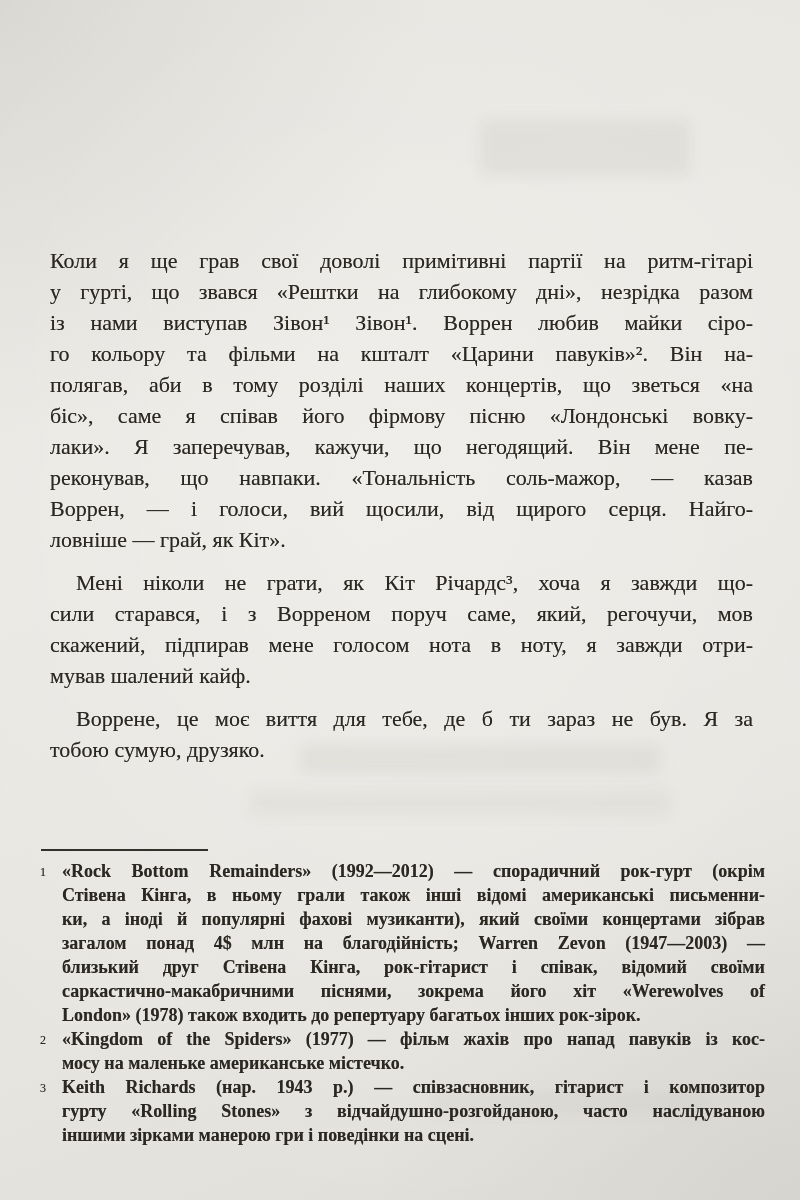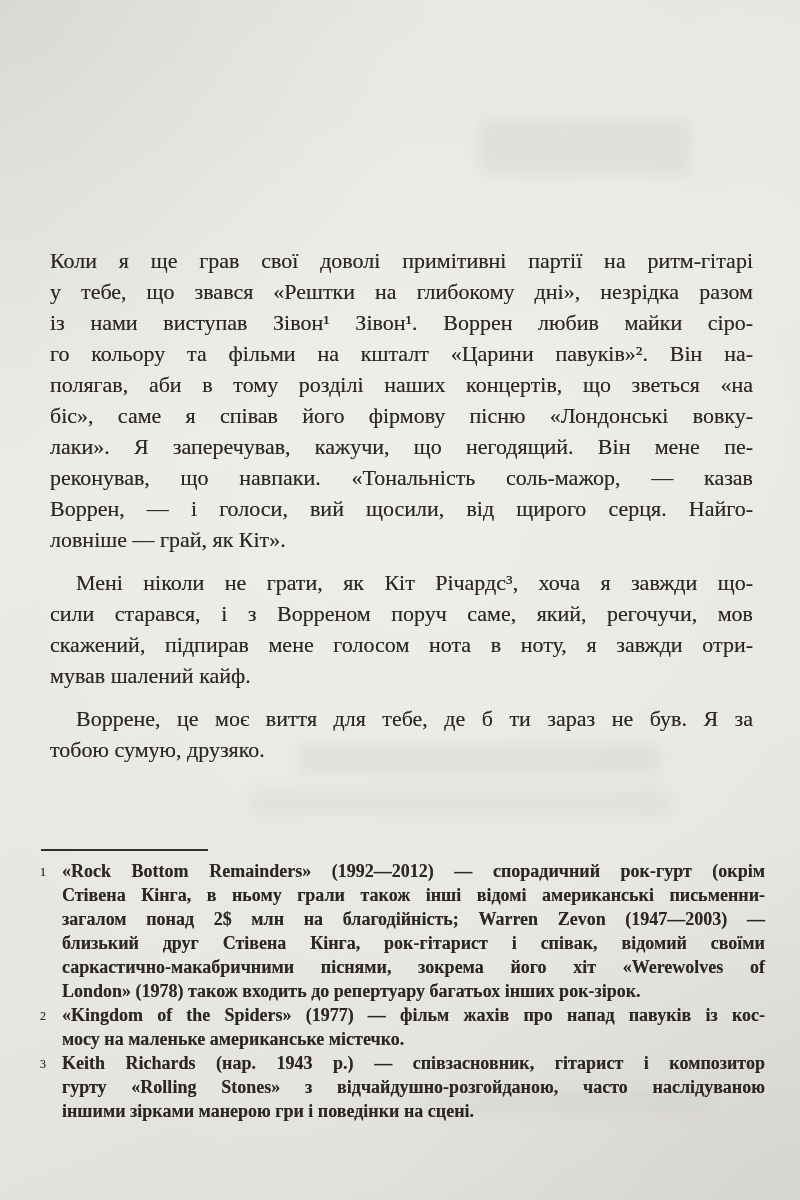--- a/index.html
+++ b/index.html
@@ -101,21 +101,21 @@
 
 <div class="page">
   <div class="ghost g1"></div>
   <div class="ghost g2"></div>
   <div class="ghost g3"></div>
   <div class="ghost g4"></div>
 
   <div class="body-text">
       <div class="para">
         <div class="line">Коли я ще грав свої доволі примітивні партії на ритм-гітарі</div>
-        <div class="line">у тебе, що звався «Рештки на глибокому дні», незрідка разом</div>
+        <div class="line">у гурті, що звався «Рештки на глибокому дні», незрідка разом</div>
         <div class="line">із нами виступав Зівон¹ Зівон¹. Воррен любив майки сіро-</div>
         <div class="line">го кольору та фільми на кшталт «Царини павуків»². Він на-</div>
         <div class="line">полягав, аби в тому розділі наших концертів, що зветься «на</div>
         <div class="line">біс», саме я співав його фірмову пісню «Лондонські вовку-</div>
         <div class="line">лаки». Я заперечував, кажучи, що негодящий. Він мене пе-</div>
         <div class="line">реконував, що навпаки. «Тональність соль-мажор, — казав</div>
         <div class="line">Воррен, — і голоси, вий щосили, від щирого серця. Найго-</div>
         <div class="line last">ловніше — грай, як Кіт».</div>
       </div>
       <div class="para">
@@ -131,21 +131,22 @@
     </div>
 
   <div class="footnote-rule"></div>
 
   <div class="footnotes">
       <div class="footnote">
         <span class="fn-marker">1</span>
         <div class="fn-lines">
           <div class="fn-line">«Rock Bottom Remainders» (1992—2012) — спорадичний рок-гурт (окрім</div>
           <div class="fn-line">Стівена Кінга, в ньому грали також інші відомі американські письменни-</div>
-          <div class="fn-line">загалом понад 2$ млн на благодійність; Warren Zevon (1947—2003) —</div>
+          <div class="fn-line">ки, а іноді й популярні фахові музиканти), який своїми концертами зібрав</div>
+          <div class="fn-line">загалом понад 4$ млн на благодійність; Warren Zevon (1947—2003) —</div>
           <div class="fn-line">близький друг Стівена Кінга, рок-гітарист і співак, відомий своїми</div>
           <div class="fn-line">саркастично-макабричними піснями, зокрема його хіт «Werewolves of</div>
           <div class="fn-line last">London» (1978) також входить до репертуару багатьох інших рок-зірок.</div>
         </div>
       </div>
       <div class="footnote">
         <span class="fn-marker">2</span>
         <div class="fn-lines">
           <div class="fn-line">«Kingdom of the Spiders» (1977) — фільм жахів про напад павуків із кос-</div>
           <div class="fn-line last">мосу на маленьке американське містечко.</div>

